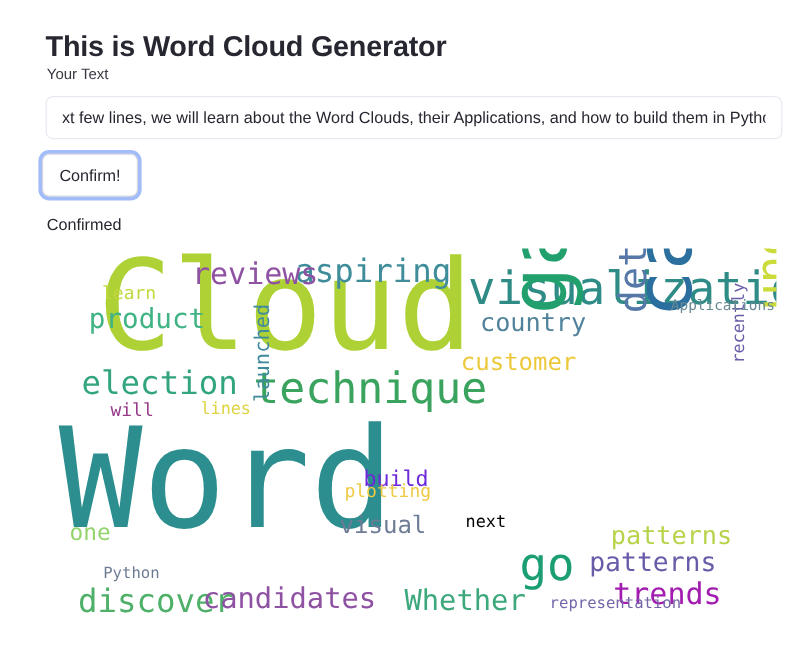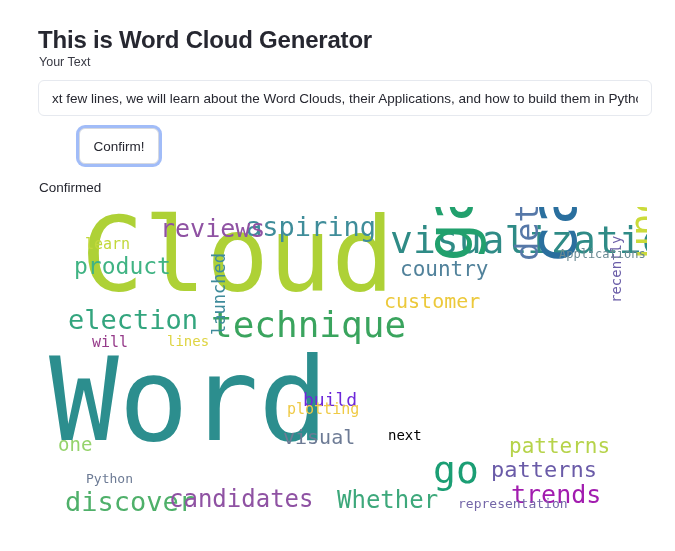--- a/index.html
+++ b/index.html
@@ -39,21 +39,21 @@
   .confirm-btn{
     position:absolute;left:35px;top:128px;
     width:80px;height:36px;box-sizing:border-box;
     background:#ffffff;
     border:1px solid #d6d9e0;
     border-radius:6px;
     box-shadow:0 0 0 3px rgba(130,165,245,0.75);
     font-family:"Liberation Sans", sans-serif;
     font-size:13.5px;color:#262730;
     cursor:pointer;
-    display:flex;align-items:center;justify-content:center;margin-left:44px;
+    display:flex;align-items:center;justify-content:center;
   }
 
   .status-text{
     position:absolute;left:39px;top:179px;
     font-size:13.5px;color:#262730;line-height:17px;
   }
 
   
   #cloud{
     position:absolute;left:43px;top:207px;

